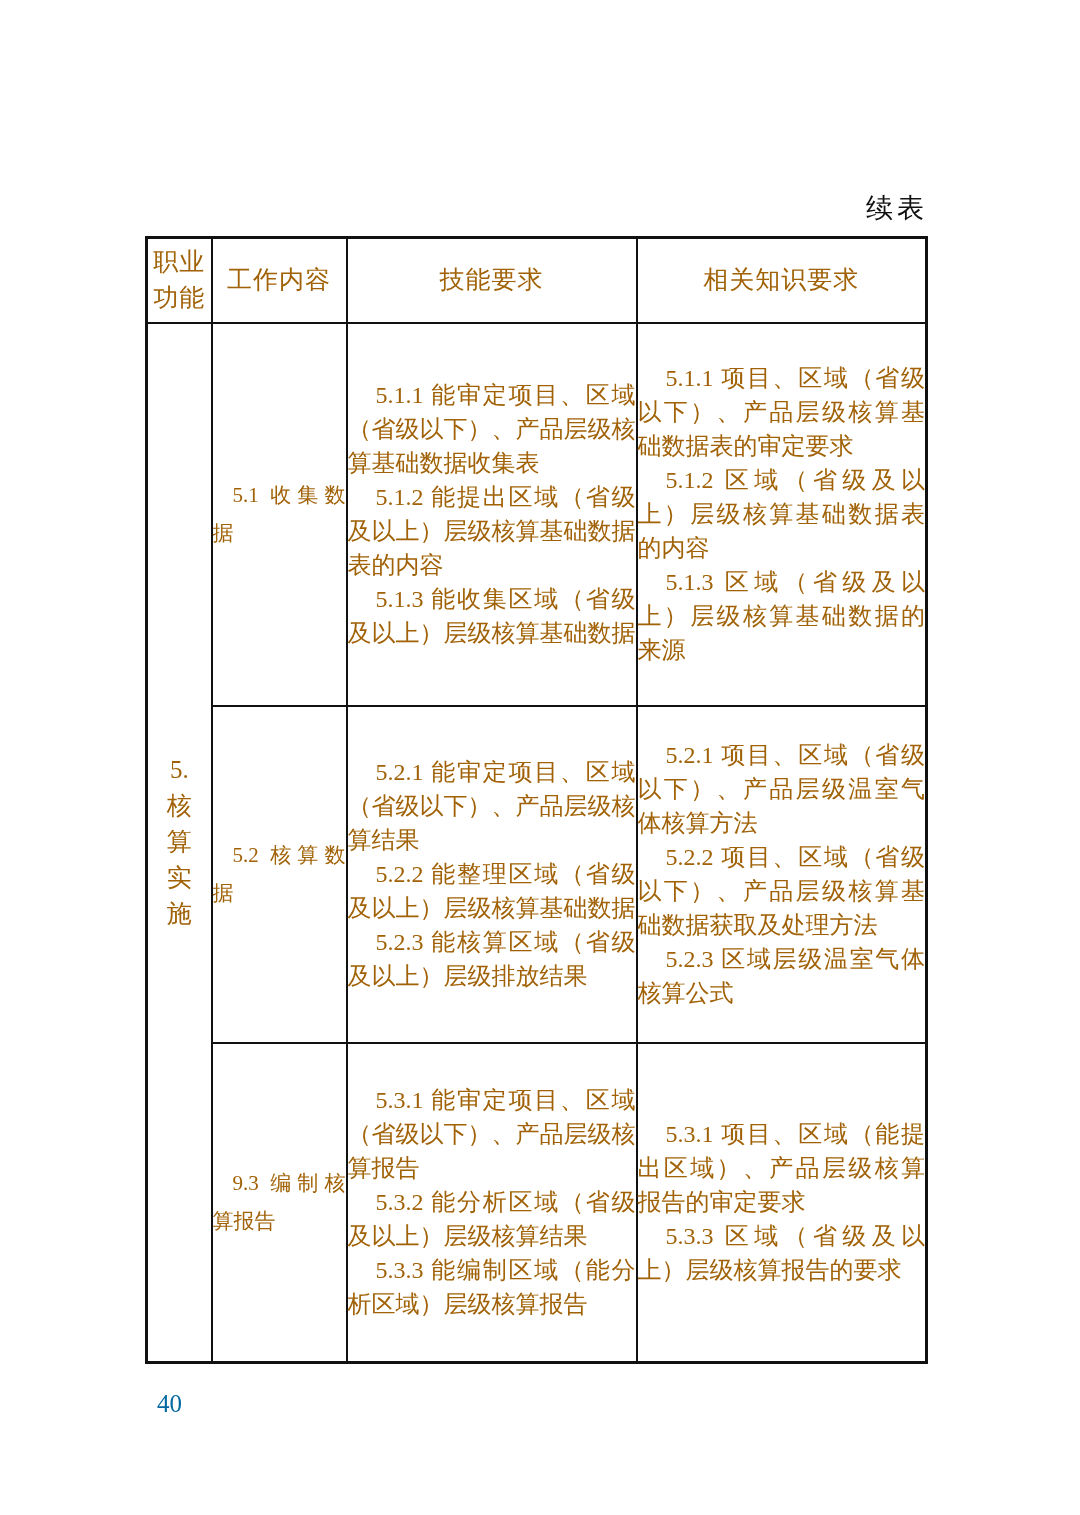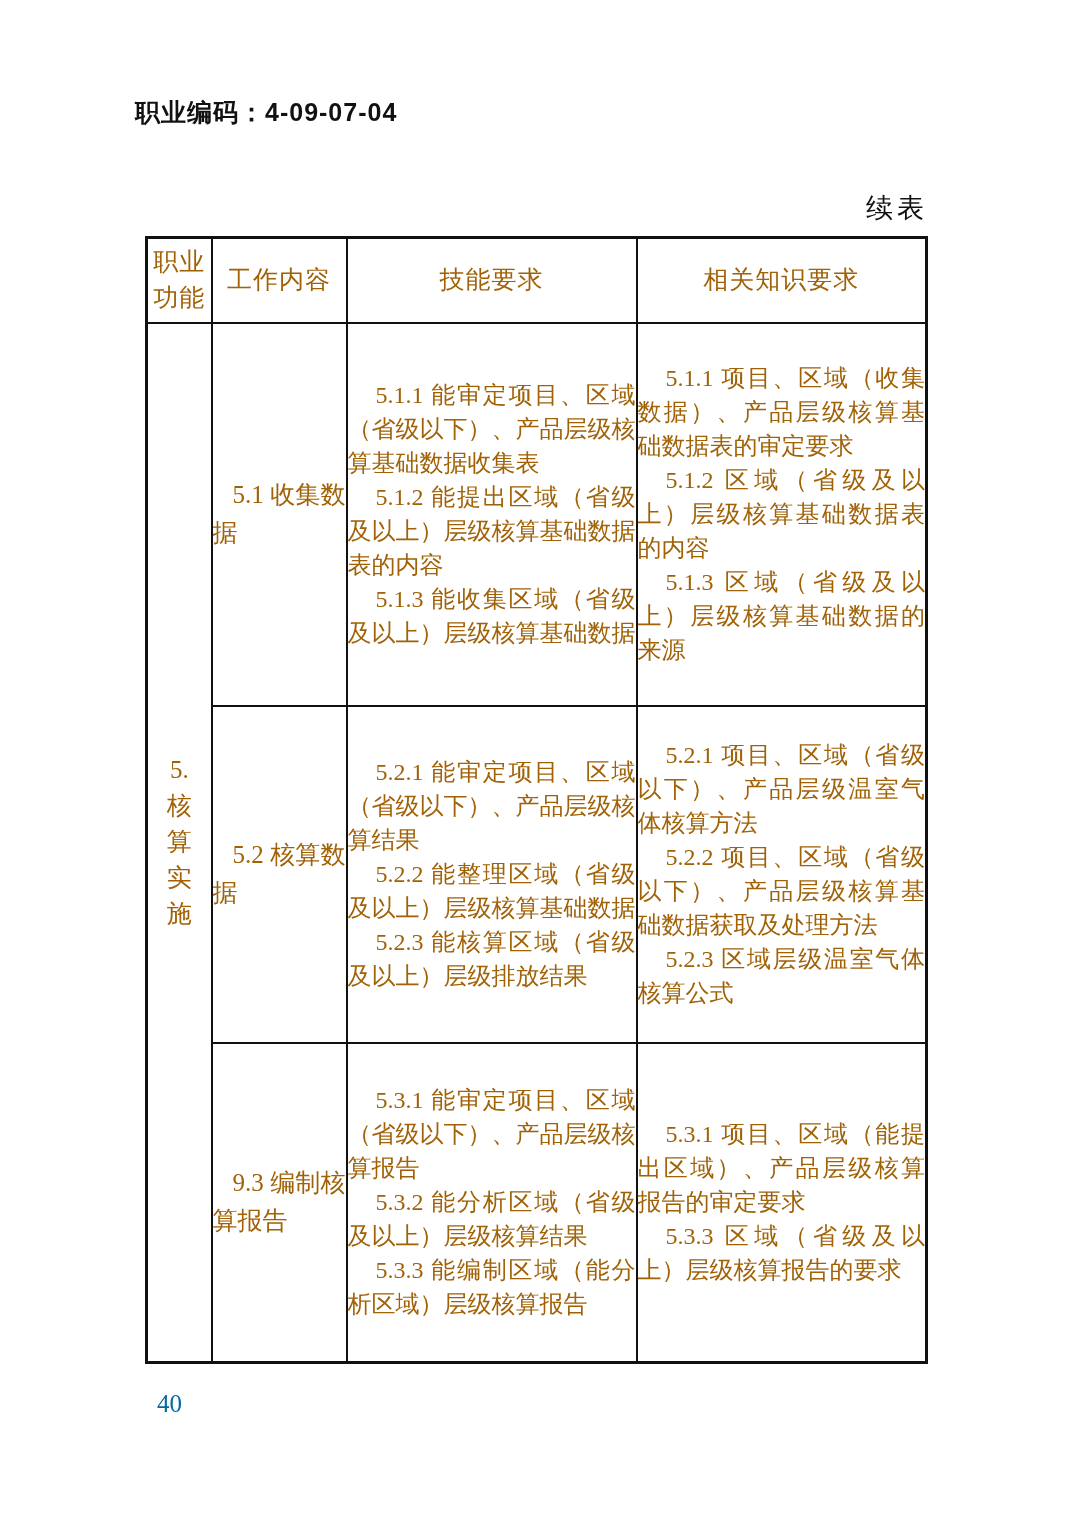--- a/index.html
+++ b/index.html
@@ -67,21 +67,21 @@
   td.work-cell {
     padding: 0 8px;
   }
   td.work-cell p {
     margin: 0;
     text-indent: 20px;
     text-align: justify;
     text-justify: inter-character;
     word-break: break-all;
     line-height: 38px;
-    font-size: 25px;
+    font-size: 21px;
   }
   td.text-cell {
     padding: 2px 8px;
   }
   td.text-cell p {
     margin: 0;
     text-indent: 28px;
     text-align: justify;
     text-justify: inter-character;
     word-break: break-all;
@@ -96,21 +96,20 @@
     font-size: 25px;
     color: #0369a1;
     margin-top: 12px;
   }
 </style>
 </head>
 <body>
 
 <div class="page">
 
-  <div class="occupation-code">职业编码：4-09-07-04</div>
 
   <div class="continued-label">续表</div>
 
   <table class="req-table">
     <colgroup>
       <col style="width:65px">
       <col style="width:135px">
       <col style="width:290px">
       <col style="width:290px">
     </colgroup>
@@ -130,21 +129,21 @@
 施</td>
         <td class="work-cell">
           <p>5.1 收集数据</p>
         </td>
         <td class="text-cell">
           <p>5.1.1 能审定项目、区域（省级以下）、产品层级核算基础数据收集表</p>
           <p>5.1.2 能提出区域（省级及以上）层级核算基础数据表的内容</p>
           <p>5.1.3 能收集区域（省级及以上）层级核算基础数据</p>
         </td>
         <td class="text-cell">
-          <p>5.1.1 项目、区域（收集数据）、产品层级核算基础数据表的审定要求</p>
+          <p>5.1.1 项目、区域（省级以下）、产品层级核算基础数据表的审定要求</p>
           <p>5.1.2 区域（省级及以上）层级核算基础数据表的内容</p>
           <p>5.1.3 区域（省级及以上）层级核算基础数据的来源</p>
         </td>
       </tr>
 
       <tr style="height:337px">
         <td class="work-cell">
           <p>5.2 核算数据</p>
         </td>
         <td class="text-cell">

